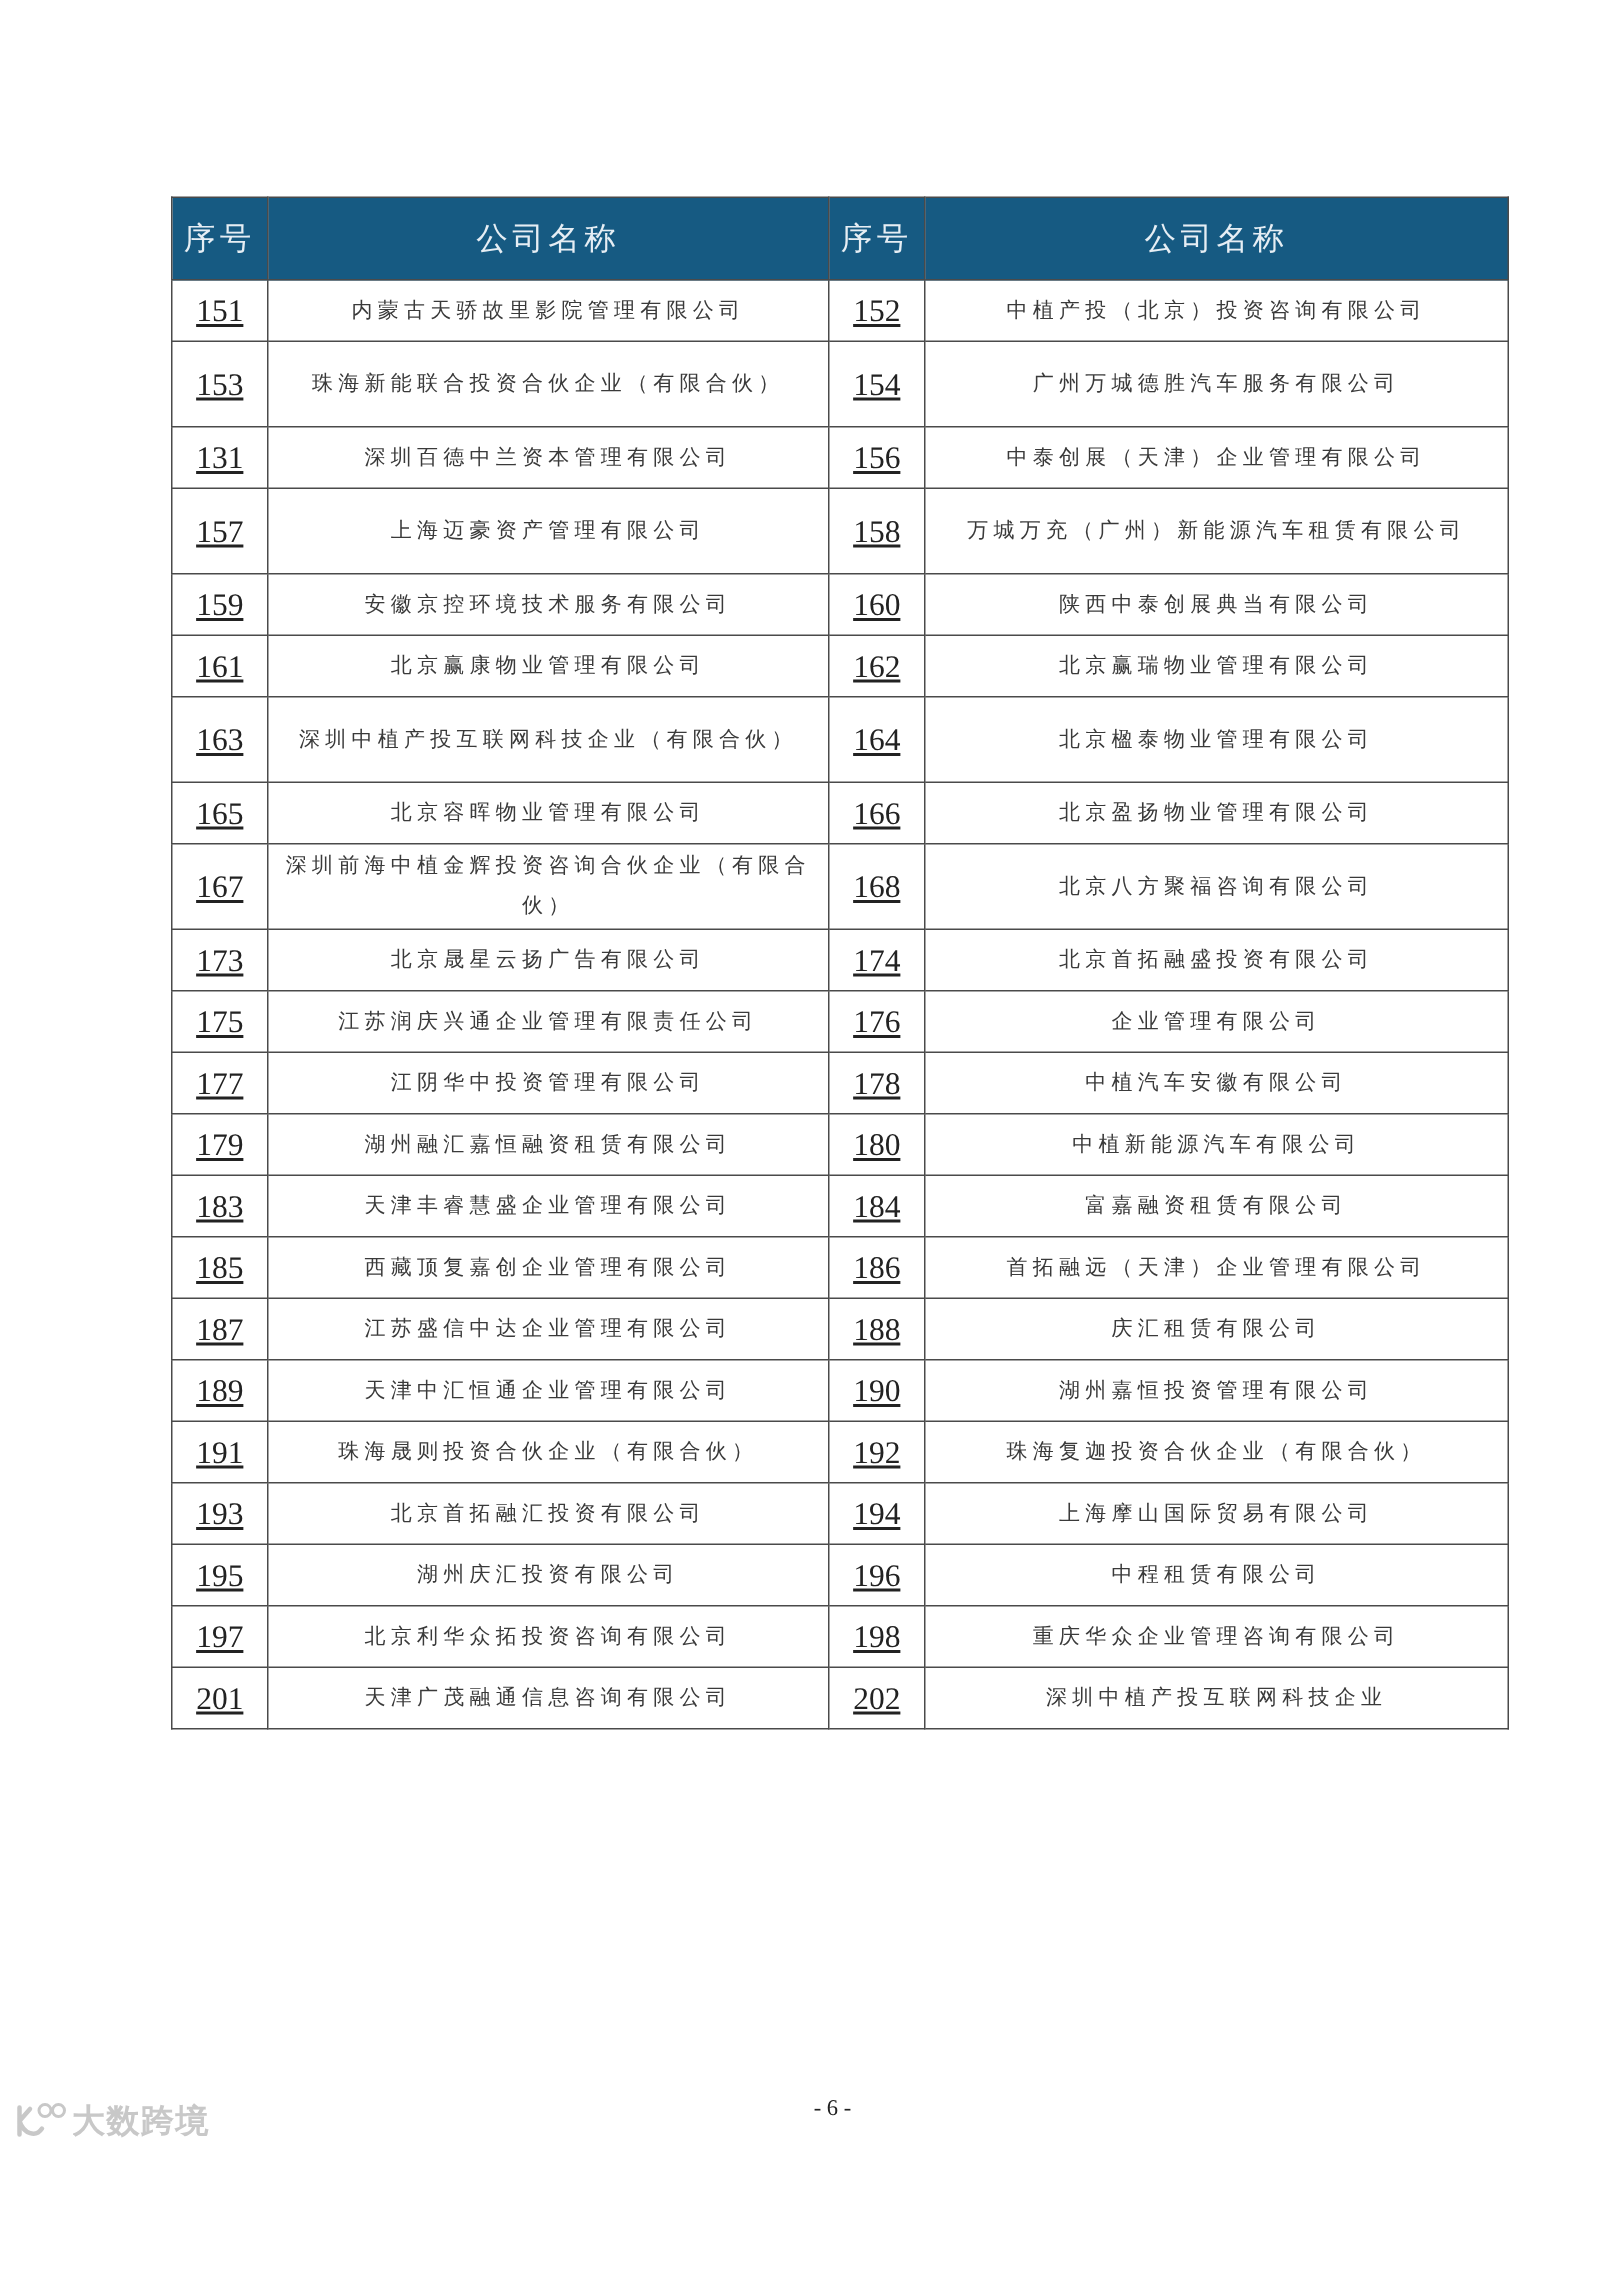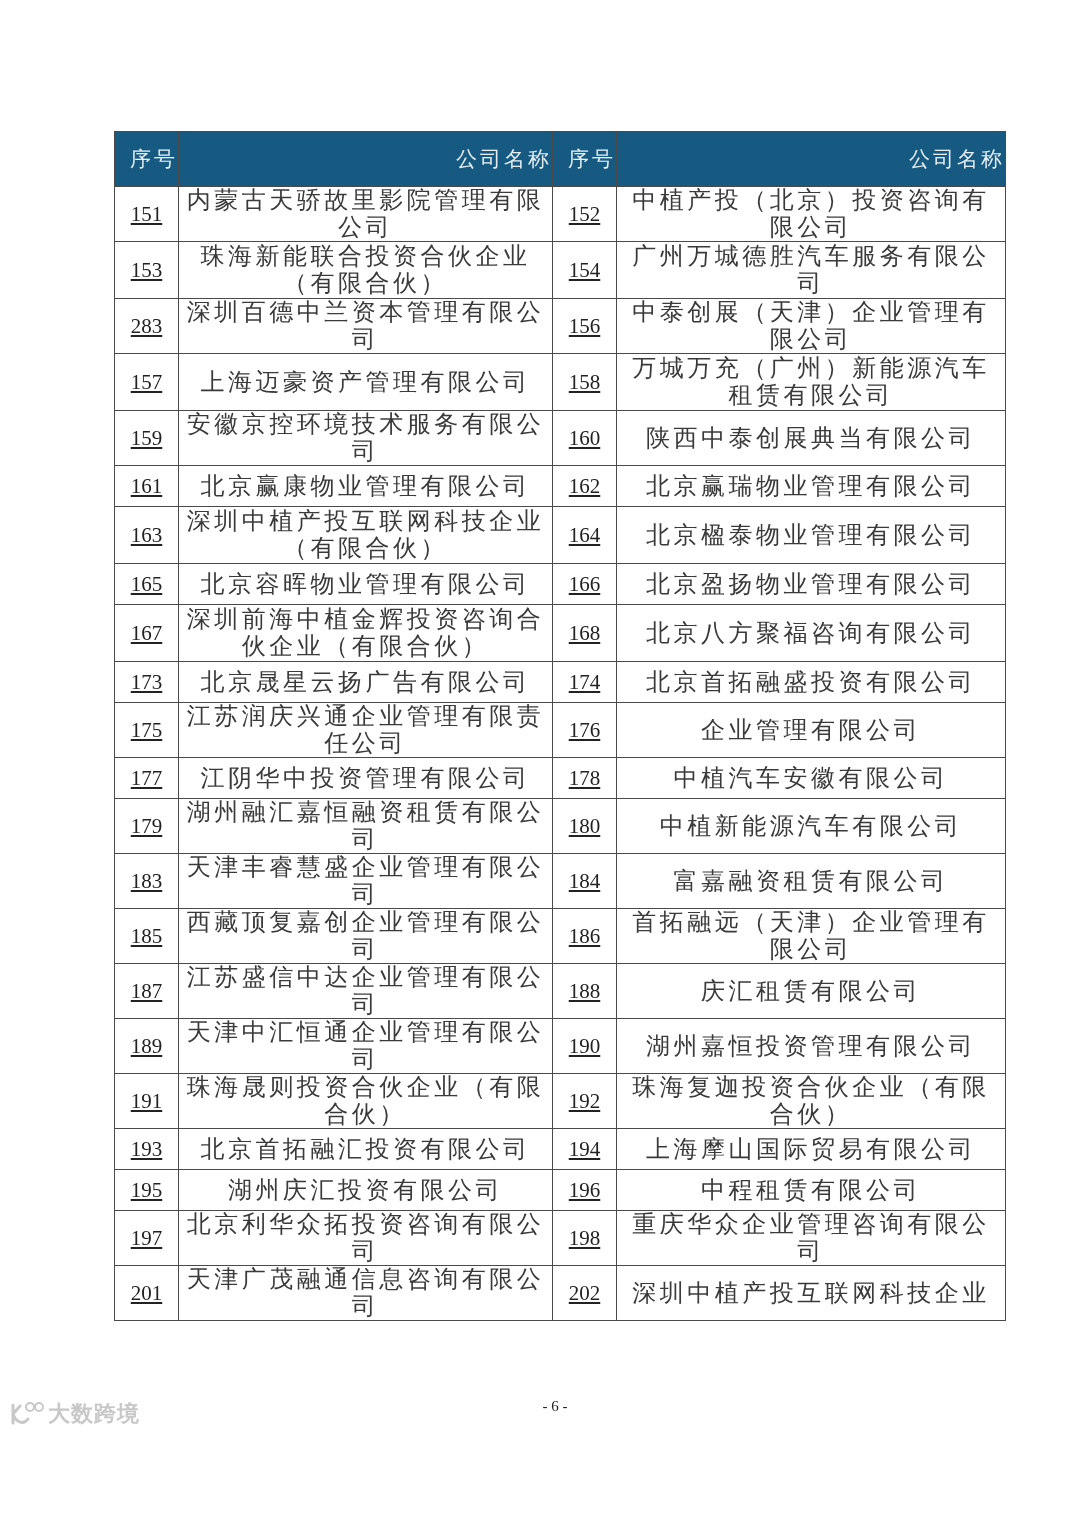--- a/index.html
+++ b/index.html
@@ -10,27 +10,27 @@
   }
   #doc-table {
     position: absolute; left: 114px; top: 131px; width: 891px;
     border-collapse: collapse; table-layout: fixed;
   }
   #doc-table th, #doc-table td {
     border: 1.3px solid #4a4a4a; padding: 0; text-align: center; vertical-align: middle;
   }
   #doc-table th {
     background: #165a82; color: #e6eef4; font-weight: normal;
-    font-size: 21px; letter-spacing: 3px; height: 54px; text-align: right;
+    font-size: 21px; letter-spacing: 3px; height: 54px;
   }
   #doc-table td.num {
     font-family: "Liberation Serif", serif; font-size: 21px; color: #222; text-decoration: underline;
   }
   #doc-table td.name {
-    font-size: 24px; letter-spacing: 3.5px; line-height: 27px; color: #3a3a3a;
+    font-size: 14px; letter-spacing: 3.5px; line-height: 27px; color: #3a3a3a;
     padding: 0 6px;
     margin-left: 40px;
   }
   #doc-table tr.row-single td { height: 40px; }
   #doc-table tr.row-double td { height: 56px; }
   .page-number {
     position: absolute; left: 0; width: 1110px; top: 1398px; text-align: center;
     font-family: "Liberation Serif", serif; font-size: 15px; color: #222;
   }
   .watermark {
@@ -65,21 +65,21 @@
         <td class="num">152</td>
         <td class="name">中植产投（北京）投资咨询有限公司</td>
       </tr>
       <tr class="row-double">
         <td class="num">153</td>
         <td class="name">珠海新能联合投资合伙企业（有限合伙）</td>
         <td class="num">154</td>
         <td class="name">广州万城德胜汽车服务有限公司</td>
       </tr>
       <tr class="row-single">
-        <td class="num">283</td>
+        <td class="num">131</td>
         <td class="name">深圳百德中兰资本管理有限公司</td>
         <td class="num">156</td>
         <td class="name">中泰创展（天津）企业管理有限公司</td>
       </tr>
       <tr class="row-double">
         <td class="num">157</td>
         <td class="name">上海迈豪资产管理有限公司</td>
         <td class="num">158</td>
         <td class="name">万城万充（广州）新能源汽车租赁有限公司</td>
       </tr>

